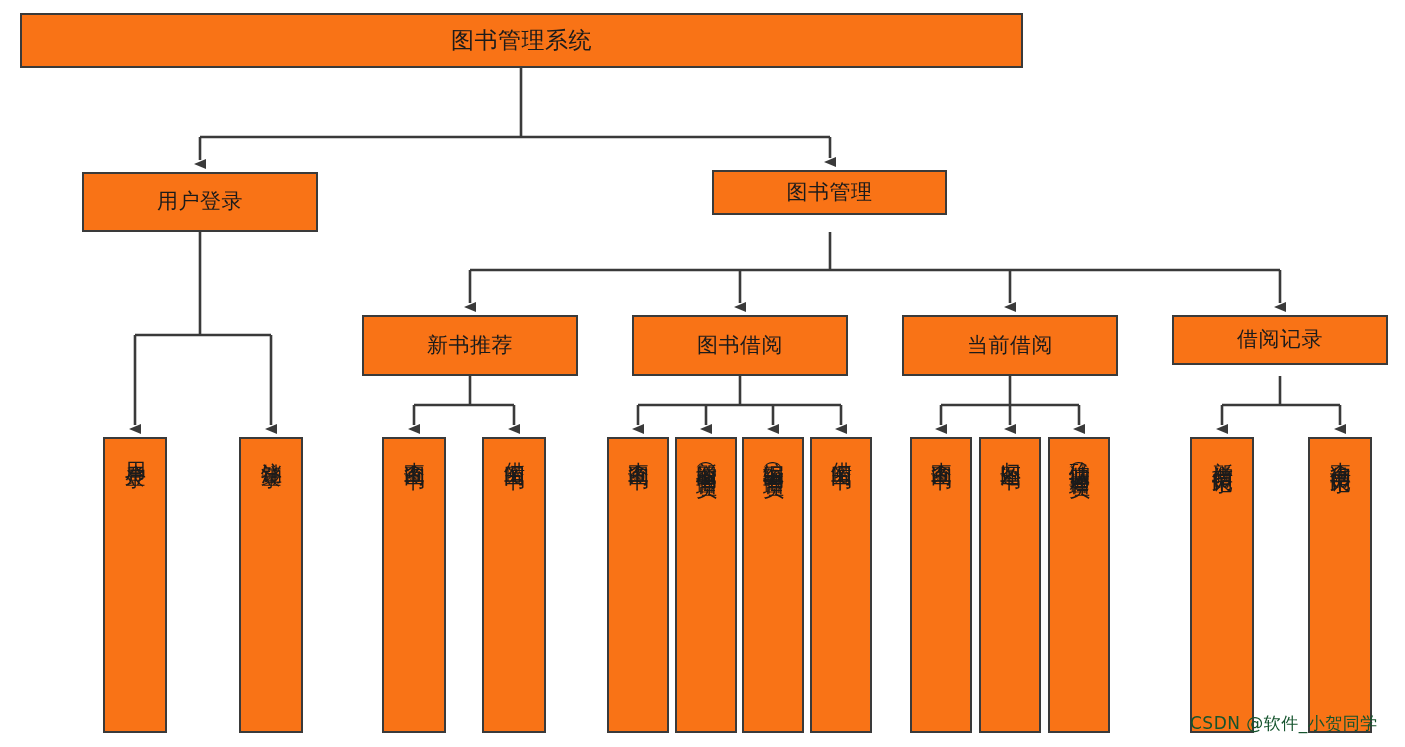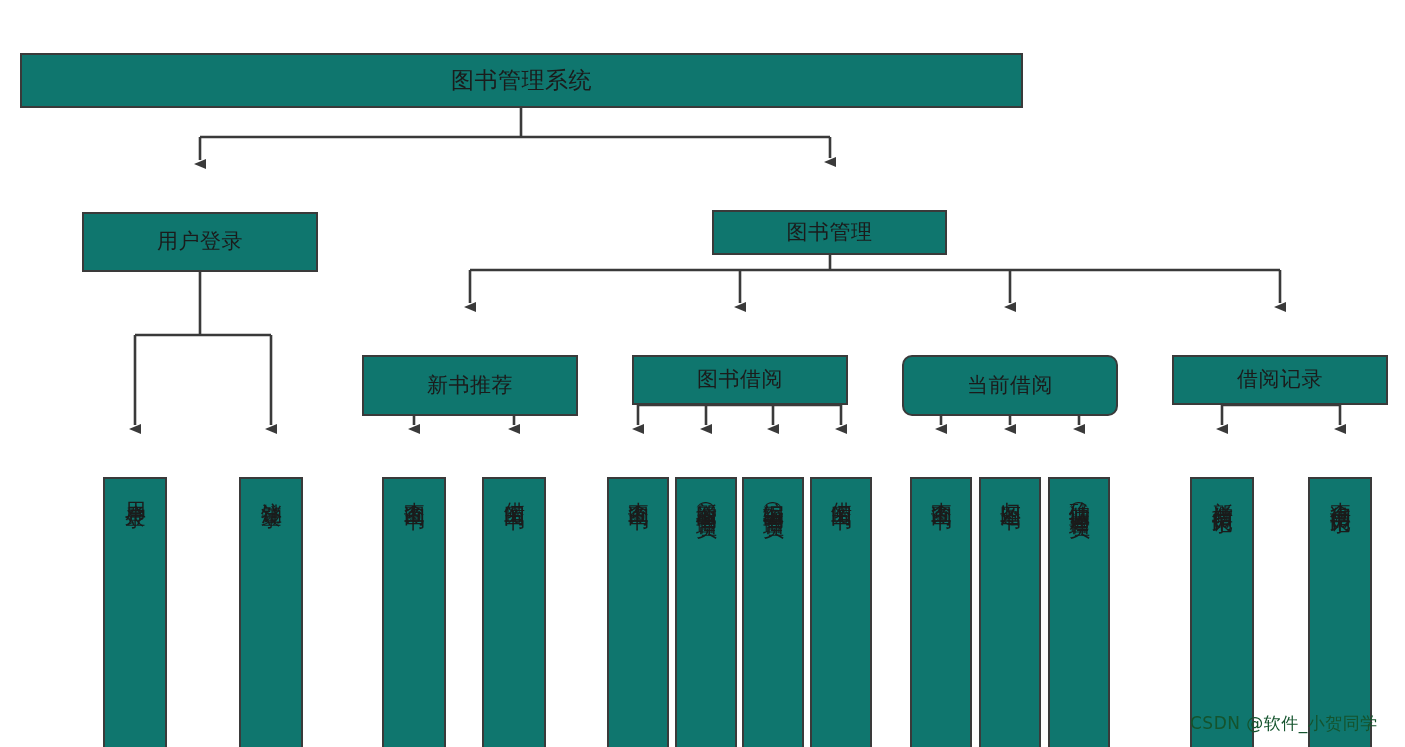--- a/index.html
+++ b/index.html
@@ -23,27 +23,26 @@
     left: 0;
     top: 0;
     width: 1405px;
     height: 747px;
     pointer-events: none;
   }
   .node {
     position: absolute;
     box-sizing: border-box;
     border: 2.5px solid #3a3a3a;
-    background: #0f766e;
+    background: #f97316;
     display: flex;
     align-items: center;
     justify-content: center;
     color: #1b1b1b;
     z-index: 2;
-    margin-top: 40px;
   }
   .node .label {
     font-family: "DejaVu Sans", "Liberation Sans", sans-serif;
     line-height: 1.12;
     letter-spacing: 0.5px;
     white-space: pre;
   }
   .node-root .label {
     font-size: 23px;
   }
@@ -141,25 +140,25 @@
   </div>
 
   <div class="node node-l2" style="left:712px; top:170px; width:235px; height:45px;">
     <span class="label">图书管理</span>
   </div>
 
   <div class="node node-l3" style="left:362px; top:315px; width:216px; height:61px;text-align:center;">
     <span class="label">新书推荐</span>
   </div>
 
-  <div class="node node-l3" style="left:632px; top:315px; width:216px; height:50px;">
+  <div class="node node-l3" style="left:632px; top:315px; width:216px; height:61px;">
     <span class="label">图书借阅</span>
   </div>
 
-  <div class="node node-l3" style="left:902px; top:315px; width:216px; height:61px;border-radius:10px;">
+  <div class="node node-l3" style="left:902px; top:315px; width:216px; height:61px;">
     <span class="label">当前借阅</span>
   </div>
 
   <div class="node node-l3" style="left:1172px; top:315px; width:216px; height:50px;">
     <span class="label">借阅记录</span>
   </div>
 
   <div class="node node-leaf" style="left:103px; top:437px; width:64px; height:296px;">
     <span class="label">用户登录</span>
   </div>

